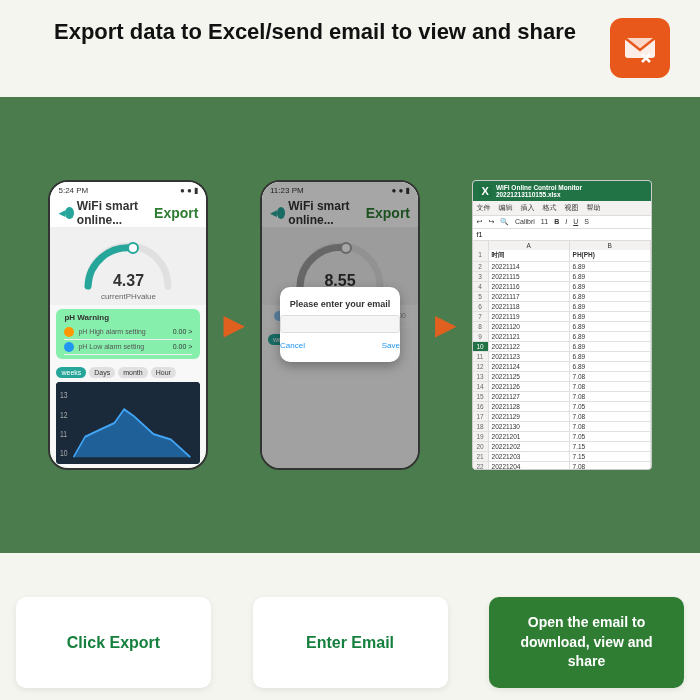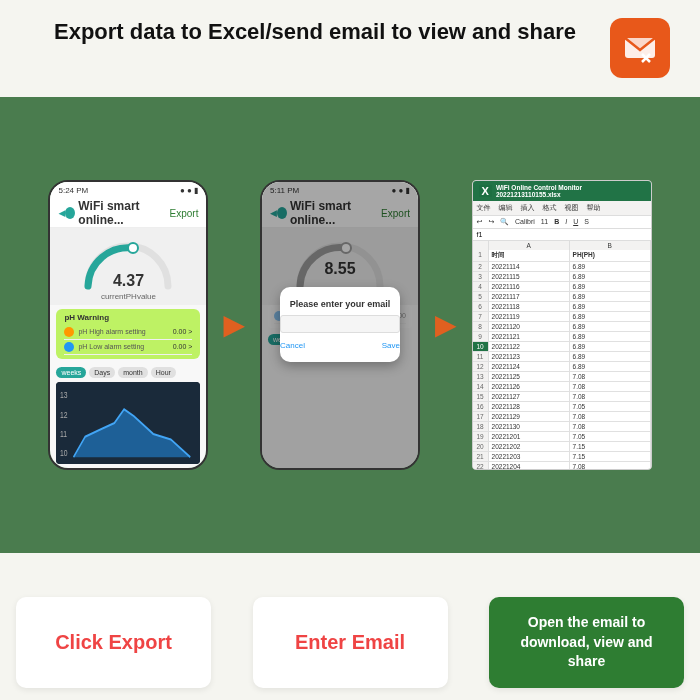--- a/index.html
+++ b/index.html
@@ -117,35 +117,35 @@
       border-bottom: 1px solid #eee;
     }
 
     .phone-nav-title {
       font-size: 12px;
       color: #333;
       font-weight: bold;
     }
 
     .phone-nav-export {
-      font-size: 10px;
+      font-size: 14px;
       color: #2e7d32;
-      font-weight: normal;
+      font-weight: bold;
     }
 
     .gauge-container {
       background: #f0f0f0;
       display: flex;
       flex-direction: column;
       align-items: center;
       padding: 8px 0 4px;
     }
 
     .ph-warning-section {
-      background: #bef264;
+      background: #86efac;
       padding: 4px 8px;
       margin: 4px 6px;
       border-radius: 6px;
     }
 
     .ph-warning-title {
       font-size: 8px;
       color: #333;
       font-weight: bold;
       margin-bottom: 3px;
@@ -394,23 +394,23 @@
     }
 
     .card-green {
       width: 195px;
       min-height: 80px;
       background: #2e7d32;
       align-items: center;
     }
 
     .card-text-green {
-      font-size: 20px;
+      font-size: 16px;
       font-weight: bold;
-      color: #ef4444;
+      color: #15803d;
     }
 
     .card-text-white {
       font-size: 14px;
       font-weight: bold;
       color: #fff;
       line-height: 1.4;
     }
   </style>
 </head>
@@ -502,40 +502,40 @@
         </div>
       </div>
     </div>
 
     <div class="arrow-right">▶</div>
 
     <div class="phone-wrapper">
       <div class="phone-frame">
         <div class="phone-screen">
           <div class="phone-status-bar">
-            <span>5:11 PM</span>
+            <span>11:23 PM</span>
             <span>● ● ▮</span>
           </div>
           <div class="phone-nav">
             <span style="font-size:9px;color:#26a69a;">◀</span>
             <span style="display:flex;align-items:center;gap:3px;">
               <span style="width:12px;height:12px;border-radius:50%;background:#26a69a;display:inline-block;"></span>
               <span class="phone-nav-title">WiFi smart online...</span>
             </span>
             <span class="phone-nav-export">Export</span>
           </div>
 
           <div class="gauge-container">
             <div style="position:relative;width:100px;height:56px;">
               <svg width="100" height="56" viewBox="0 0 100 56">
                 <path d="M10,50 A40,40 0 0,1 90,50" fill="none" stroke="#e0e0e0" stroke-width="7" stroke-linecap="round"></path>
                 <path d="M10,50 A40,40 0 0,1 56,12" fill="none" stroke="#9e9e9e" stroke-width="7" stroke-linecap="round"></path>
                 <circle cx="56" cy="12" r="5" fill="white" stroke="#9e9e9e" stroke-width="2"></circle>
               </svg>
-              <div style="position:absolute;bottom:14px;left:50%;transform:translateX(-50%);font-size:16px;font-weight:bold;color:#333;white-space:nowrap;">8.55</div>
+              <div style="position:absolute;bottom:2px;left:50%;transform:translateX(-50%);font-size:16px;font-weight:bold;color:#333;white-space:nowrap;">8.55</div>
             </div>
             <div style="font-size:8px;color:#666;">currentPHvalue</div>
           </div>
 
           <div class="dialog-overlay">
             <div class="dialog-box">
               <div class="dialog-title">Please enter your email</div>
               <div class="dialog-input" style="background:#f5f5f5;"></div>
               <div class="dialog-buttons">
                 <span class="dialog-btn">Cancel</span>

